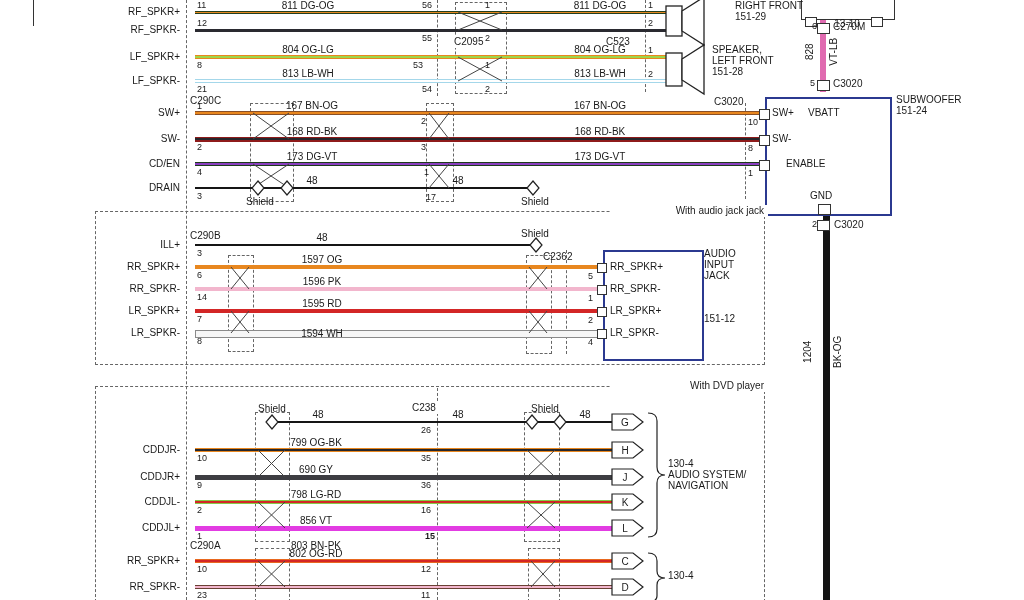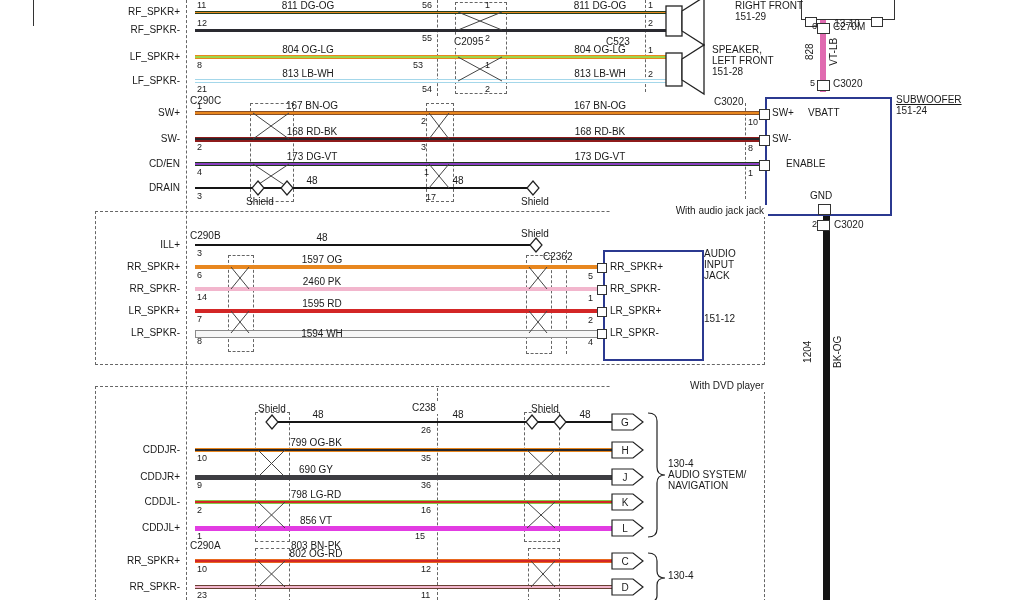--- a/index.html
+++ b/index.html
@@ -79,21 +79,21 @@
   <div class="abs" style="left:505px;top:196px;width:60px;text-align:center;">Shield</div>
   <div class="abs" style="left:505px;top:228px;width:60px;text-align:center;">Shield</div>
   <div class="abs" style="left:242px;top:403px;width:60px;text-align:center;">Shield</div>
   <div class="abs" style="left:515px;top:403px;width:60px;text-align:center;">Shield</div>
 
   <div class="abs" style="left:772px;top:107px;z-index:9;">SW+</div>
   <div class="abs" style="left:808px;top:107px;z-index:9;">VBATT</div>
   <div class="abs" style="left:772px;top:133px;z-index:9;">SW-</div>
   <div class="abs" style="left:786px;top:158px;z-index:9;">ENABLE</div>
   <div class="abs" style="left:810px;top:190px;z-index:9;">GND</div>
-  <div class="abs" style="left:896px;top:94px;text-decoration:underline;">SUBWOOFER</div>
+  <div class="abs" style="left:896px;top:94px;">SUBWOOFER</div>
   <div class="abs" style="left:896px;top:105px;">151-24</div>
 
   <div class="abs" style="left:735px;top:0;">RIGHT FRONT</div>
   <div class="abs" style="left:735px;top:11px;">151-29</div>
   <div class="abs" style="left:712px;top:44px;">SPEAKER,</div>
   <div class="abs" style="left:712px;top:55px;">LEFT FRONT</div>
   <div class="abs" style="left:712px;top:66px;">151-28</div>
 
   <div class="abs" style="left:610px;top:261px;z-index:9;">RR_SPKR+</div>
   <div class="abs" style="left:610px;top:283px;z-index:9;">RR_SPKR-</div>
@@ -255,21 +255,21 @@
     <div class="abs pin" style="top: 248px; left: 197px;">3</div>
     <div class="abs" style="top: 232px; left: 277px; width: 90px; text-align: center;">48</div>
     <div class="wire" style="left: 195px; top: 265px; width: 408px; height: 4px; background: rgb(232, 135, 31);"></div>
     <div class="abs" style="top: 261px; left: 88px; width: 92px; text-align: right;">RR_SPKR+</div>
     <div class="abs pin" style="top: 270px; left: 197px;">6</div>
     <div class="abs" style="top: 254px; left: 277px; width: 90px; text-align: center;">1597  OG</div>
     <div class="abs pin" style="top: 271px; left: 588px;">5</div>
     <div class="wire" style="left: 195px; top: 287px; width: 408px; height: 4px; background: rgb(242, 182, 205);"></div>
     <div class="abs" style="top: 283px; left: 88px; width: 92px; text-align: right;">RR_SPKR-</div>
     <div class="abs pin" style="top: 292px; left: 197px;">14</div>
-    <div class="abs" style="top: 276px; left: 277px; width: 90px; text-align: center;">2460  PK</div>
+    <div class="abs" style="top: 276px; left: 277px; width: 90px; text-align: center;">1596  PK</div>
     <div class="abs pin" style="top: 293px; left: 588px;">1</div>
     <div class="wire" style="left: 195px; top: 309px; width: 408px; height: 4px; background: rgb(211, 38, 38);"></div>
     <div class="abs" style="top: 305px; left: 88px; width: 92px; text-align: right;">LR_SPKR+</div>
     <div class="abs pin" style="top: 314px; left: 197px;">7</div>
     <div class="abs" style="top: 298px; left: 277px; width: 90px; text-align: center;">1595  RD</div>
     <div class="abs pin" style="top: 315px; left: 588px;">2</div>
     <div class="wire" style="border: 1px solid rgb(138, 138, 138); left: 195px; top: 330px; width: 408px; height: 6px; background: rgb(246, 246, 246);"></div>
     <div class="abs" style="top: 327px; left: 88px; width: 92px; text-align: right;">LR_SPKR-</div>
     <div class="abs pin" style="top: 336px; left: 197px;">8</div>
     <div class="abs" style="top: 320px; left: 277px; width: 90px; text-align: center; margin-top: 8px;">1594  WH</div>
@@ -291,21 +291,21 @@
     <div class="abs pin" style="top: 480px; left: 421px;">36</div>
     <div class="wire" style="left: 195px; top: 500px; width: 417px; height: 4px; background: linear-gradient(rgb(132, 202, 69) 30%, rgb(211, 38, 38) 30%, rgb(211, 38, 38) 70%, rgb(132, 202, 69) 70%);"></div>
     <div class="abs" style="top: 496px; left: 88px; width: 92px; text-align: right;">CDDJL-</div>
     <div class="abs pin" style="top: 505px; left: 197px;">2</div>
     <div class="abs" style="top: 489px; left: 271px; width: 90px; text-align: center;">798  LG-RD</div>
     <div class="abs pin" style="top: 505px; left: 421px;">16</div>
     <div class="wire" style="left: 195px; top: 526px; width: 417px; height: 5px; background: rgb(226, 60, 226);"></div>
     <div class="abs" style="top: 522px; left: 88px; width: 92px; text-align: right;">CDDJL+</div>
     <div class="abs pin" style="top: 531px; left: 197px;">1</div>
     <div class="abs" style="top: 515px; left: 271px; width: 90px; text-align: center;">856  VT</div>
-    <div class="abs pin" style="top: 531px; left: 415px;">15</div>
+    <div class="abs pin" style="top: 531px; left: 425px; font-weight: bold;">15</div>
     <div class="wire" style="left: 195px; top: 559px; width: 417px; height: 4px; background: linear-gradient(rgb(232, 104, 31) 30%, rgb(211, 38, 38) 30%, rgb(211, 38, 38) 70%, rgb(232, 104, 31) 70%);"></div>
     <div class="abs" style="top: 555px; left: 88px; width: 92px; text-align: right;">RR_SPKR+</div>
     <div class="abs pin" style="top: 564px; left: 197px;">10</div>
     <div class="abs" style="top: 548px; left: 271px; width: 90px; text-align: center;">802  OG-RD</div>
     <div class="abs pin" style="top: 564px; left: 421px;">12</div>
     <div class="wire" style="left: 195px; top: 585px; width: 417px; height: 4px; background: linear-gradient(rgb(107, 64, 52) 30%, rgb(242, 182, 205) 30%, rgb(242, 182, 205) 70%, rgb(107, 64, 52) 70%);"></div>
     <div class="abs" style="top: 581px; left: 88px; width: 92px; text-align: right;">RR_SPKR-</div>
     <div class="abs pin" style="top: 590px; left: 197px;">23</div>
     <div class="abs" style="top: 540px; left: 271px; width: 90px; text-align: center;">803  BN-PK</div>
     <div class="abs pin" style="top: 590px; left: 421px;">11</div>

